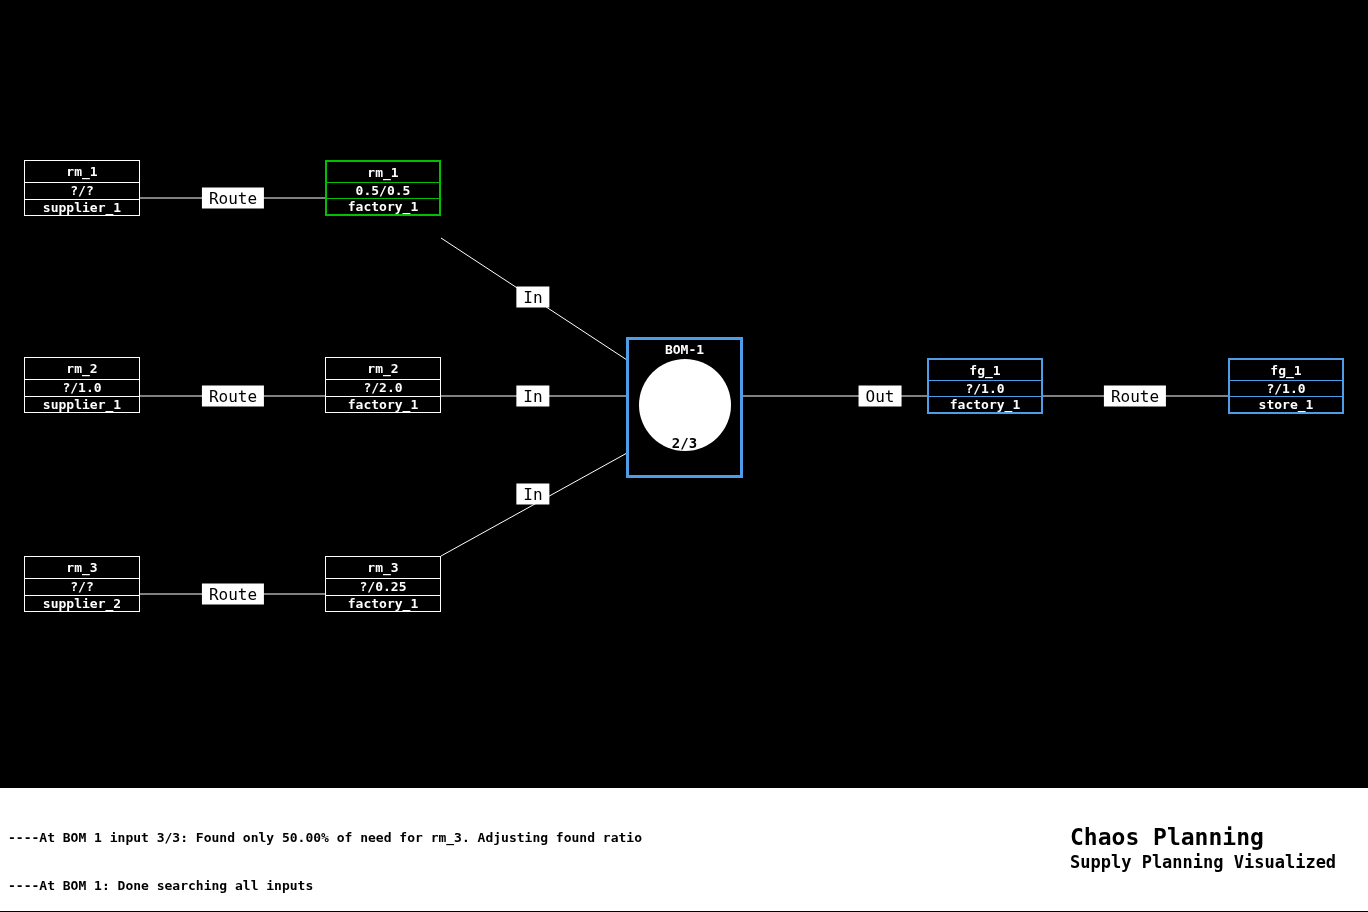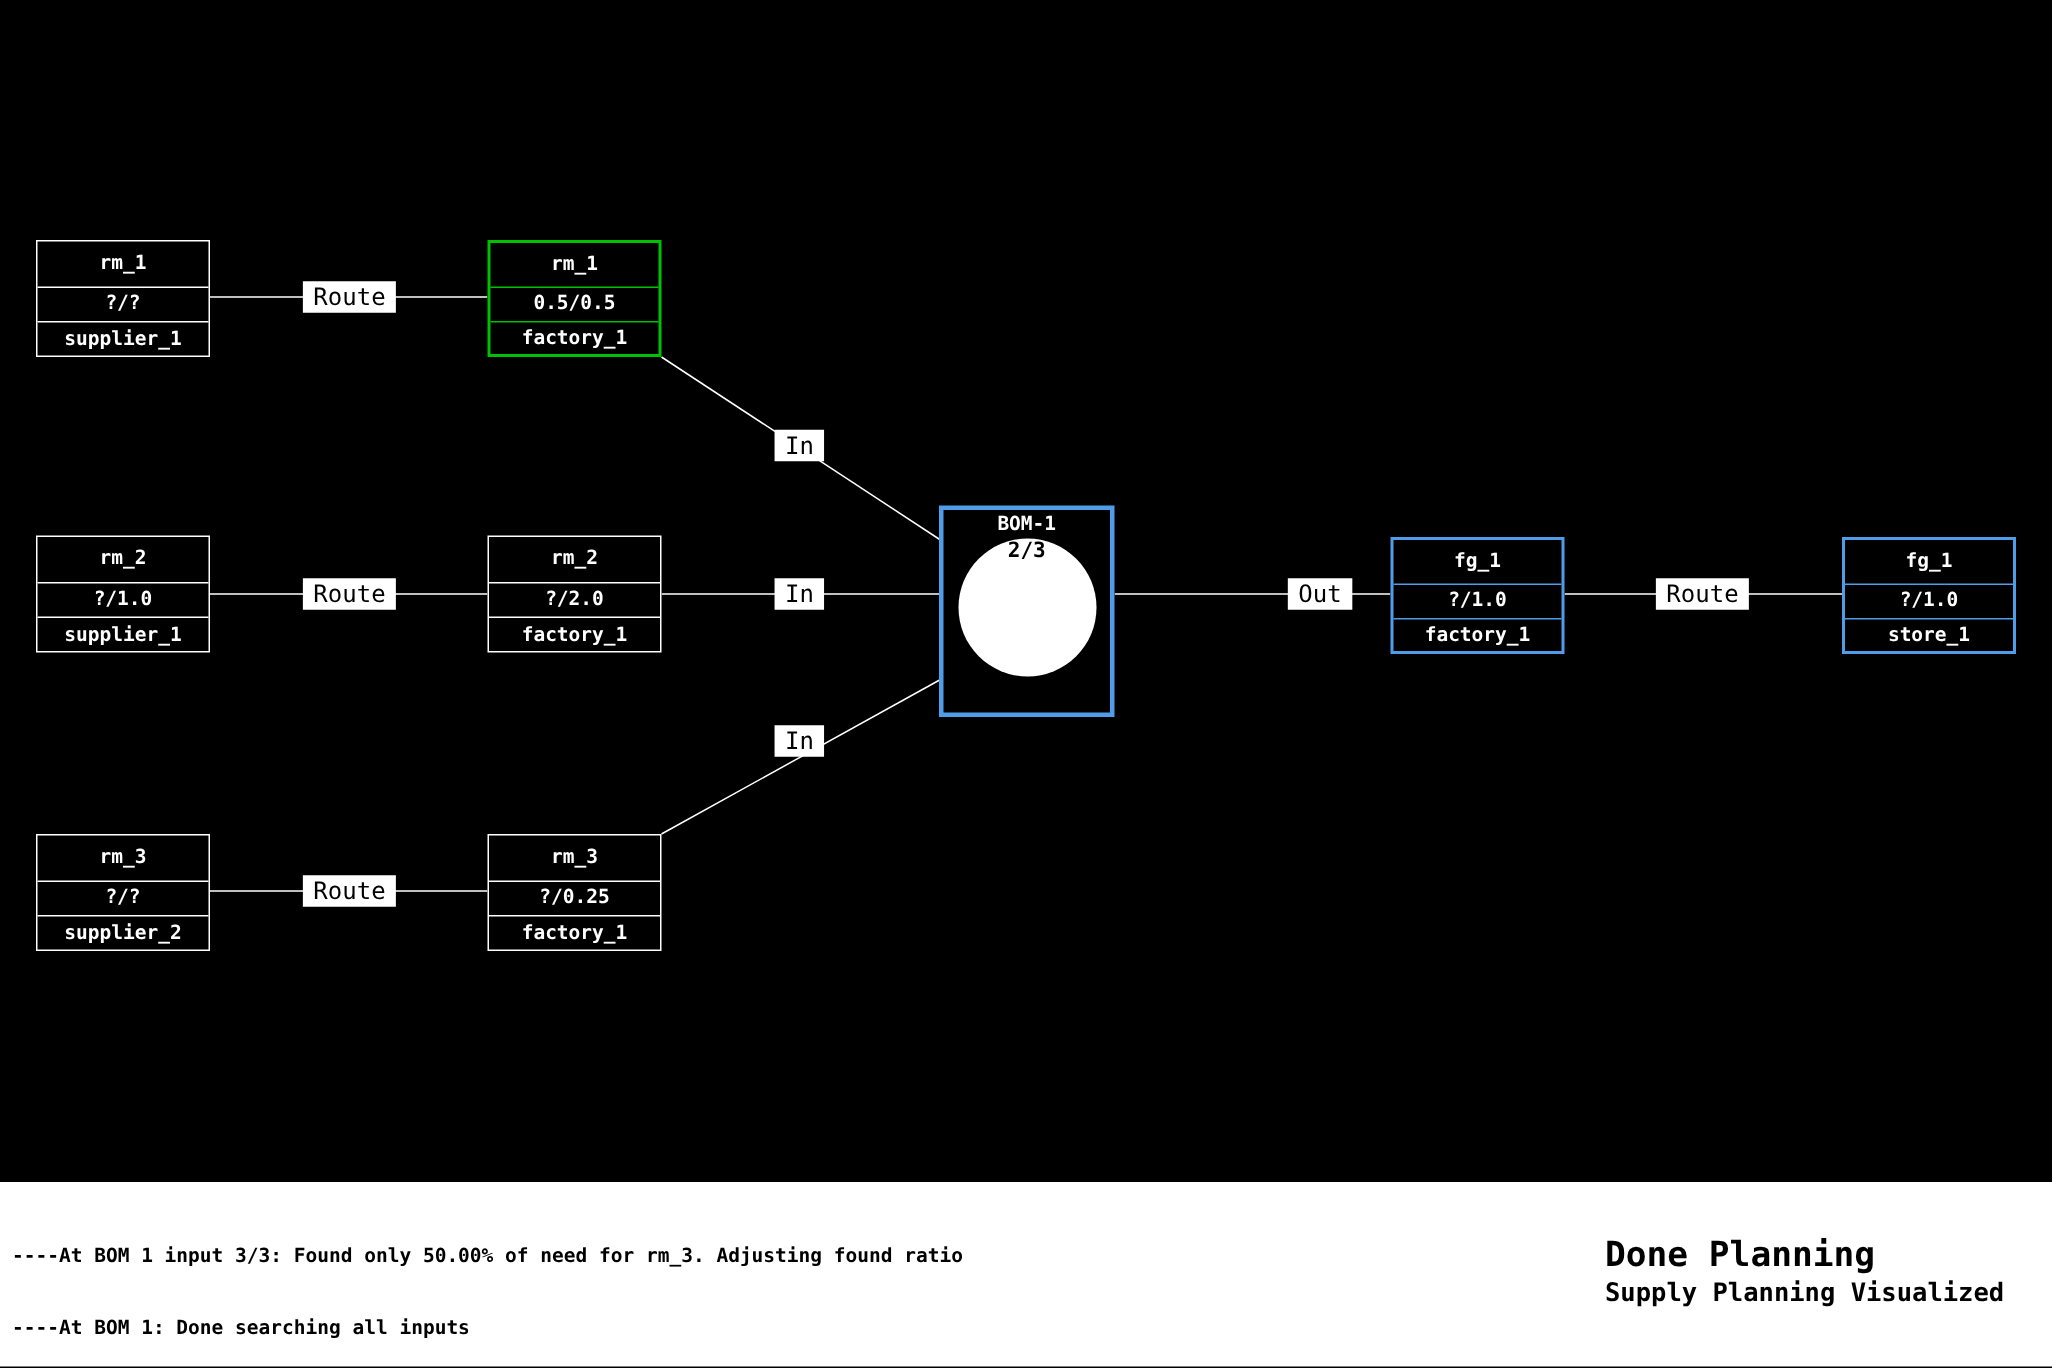--- a/index.html
+++ b/index.html
@@ -11,21 +11,21 @@
     font-family: "DejaVu Sans Mono", "Liberation Mono", monospace;
   }
   .stage { position: absolute; left: 0; top: 0; width: 1368px; height: 912px; }
 
   svg.edges { position: absolute; left: 0; top: 0; pointer-events: none; }
   svg.edges line { stroke: #ffffff; stroke-width: 1; }
 
   
   .node {
     position: absolute;
-    width: 116px; height: 78px;
+    width: 116px; height: 56px;
     box-sizing: border-box;
     background: #000000;
     color: #ffffff;
     display: flex; flex-direction: column;
     text-align: center;
     font-weight: bold; font-size: 13px;
   }
   .node .row {
     display: flex; align-items: center; justify-content: center;
     white-space: nowrap; overflow: hidden;
@@ -58,21 +58,21 @@
     background: #000000;
     display: flex; flex-direction: column; align-items: center;
   }
   .bom-label {
     color: #ffffff; font-weight: bold; font-size: 13px;
     line-height: 19px; flex: 0 0 auto;
   }
   .bom-circle {
     width: 92px; height: 92px; border-radius: 50%;
     background: #ffffff; color: #000000;
-    display: flex; align-items: flex-start; justify-content: center;
+    display: flex; align-items: flex-end; justify-content: center;
     font-weight: bold; font-size: 14px;
     flex: 0 0 auto;
   }
 
   
   .elabel {
     position: absolute;
     transform: translate(-50%, -50%);
     background: #ffffff; color: #000000;
     font-weight: normal; font-size: 16px;
@@ -190,18 +190,18 @@
   <div class="panel">
     <div class="log">
       <div>----At BOM 1 input 3/3: Found only 50.00% of need for rm_3. Adjusting found ratio</div>
       <div>----At BOM 1: Done searching all inputs</div>
       
       
       
       
     </div>
     <div class="brand">
-      <div class="brand-title">Done Planning</div>
+      <div class="brand-title">Chaos Planning</div>
       <div class="brand-subtitle">Supply Planning Visualized</div>
     </div>
   </div>
 
 </div>
 
 </body></html>

